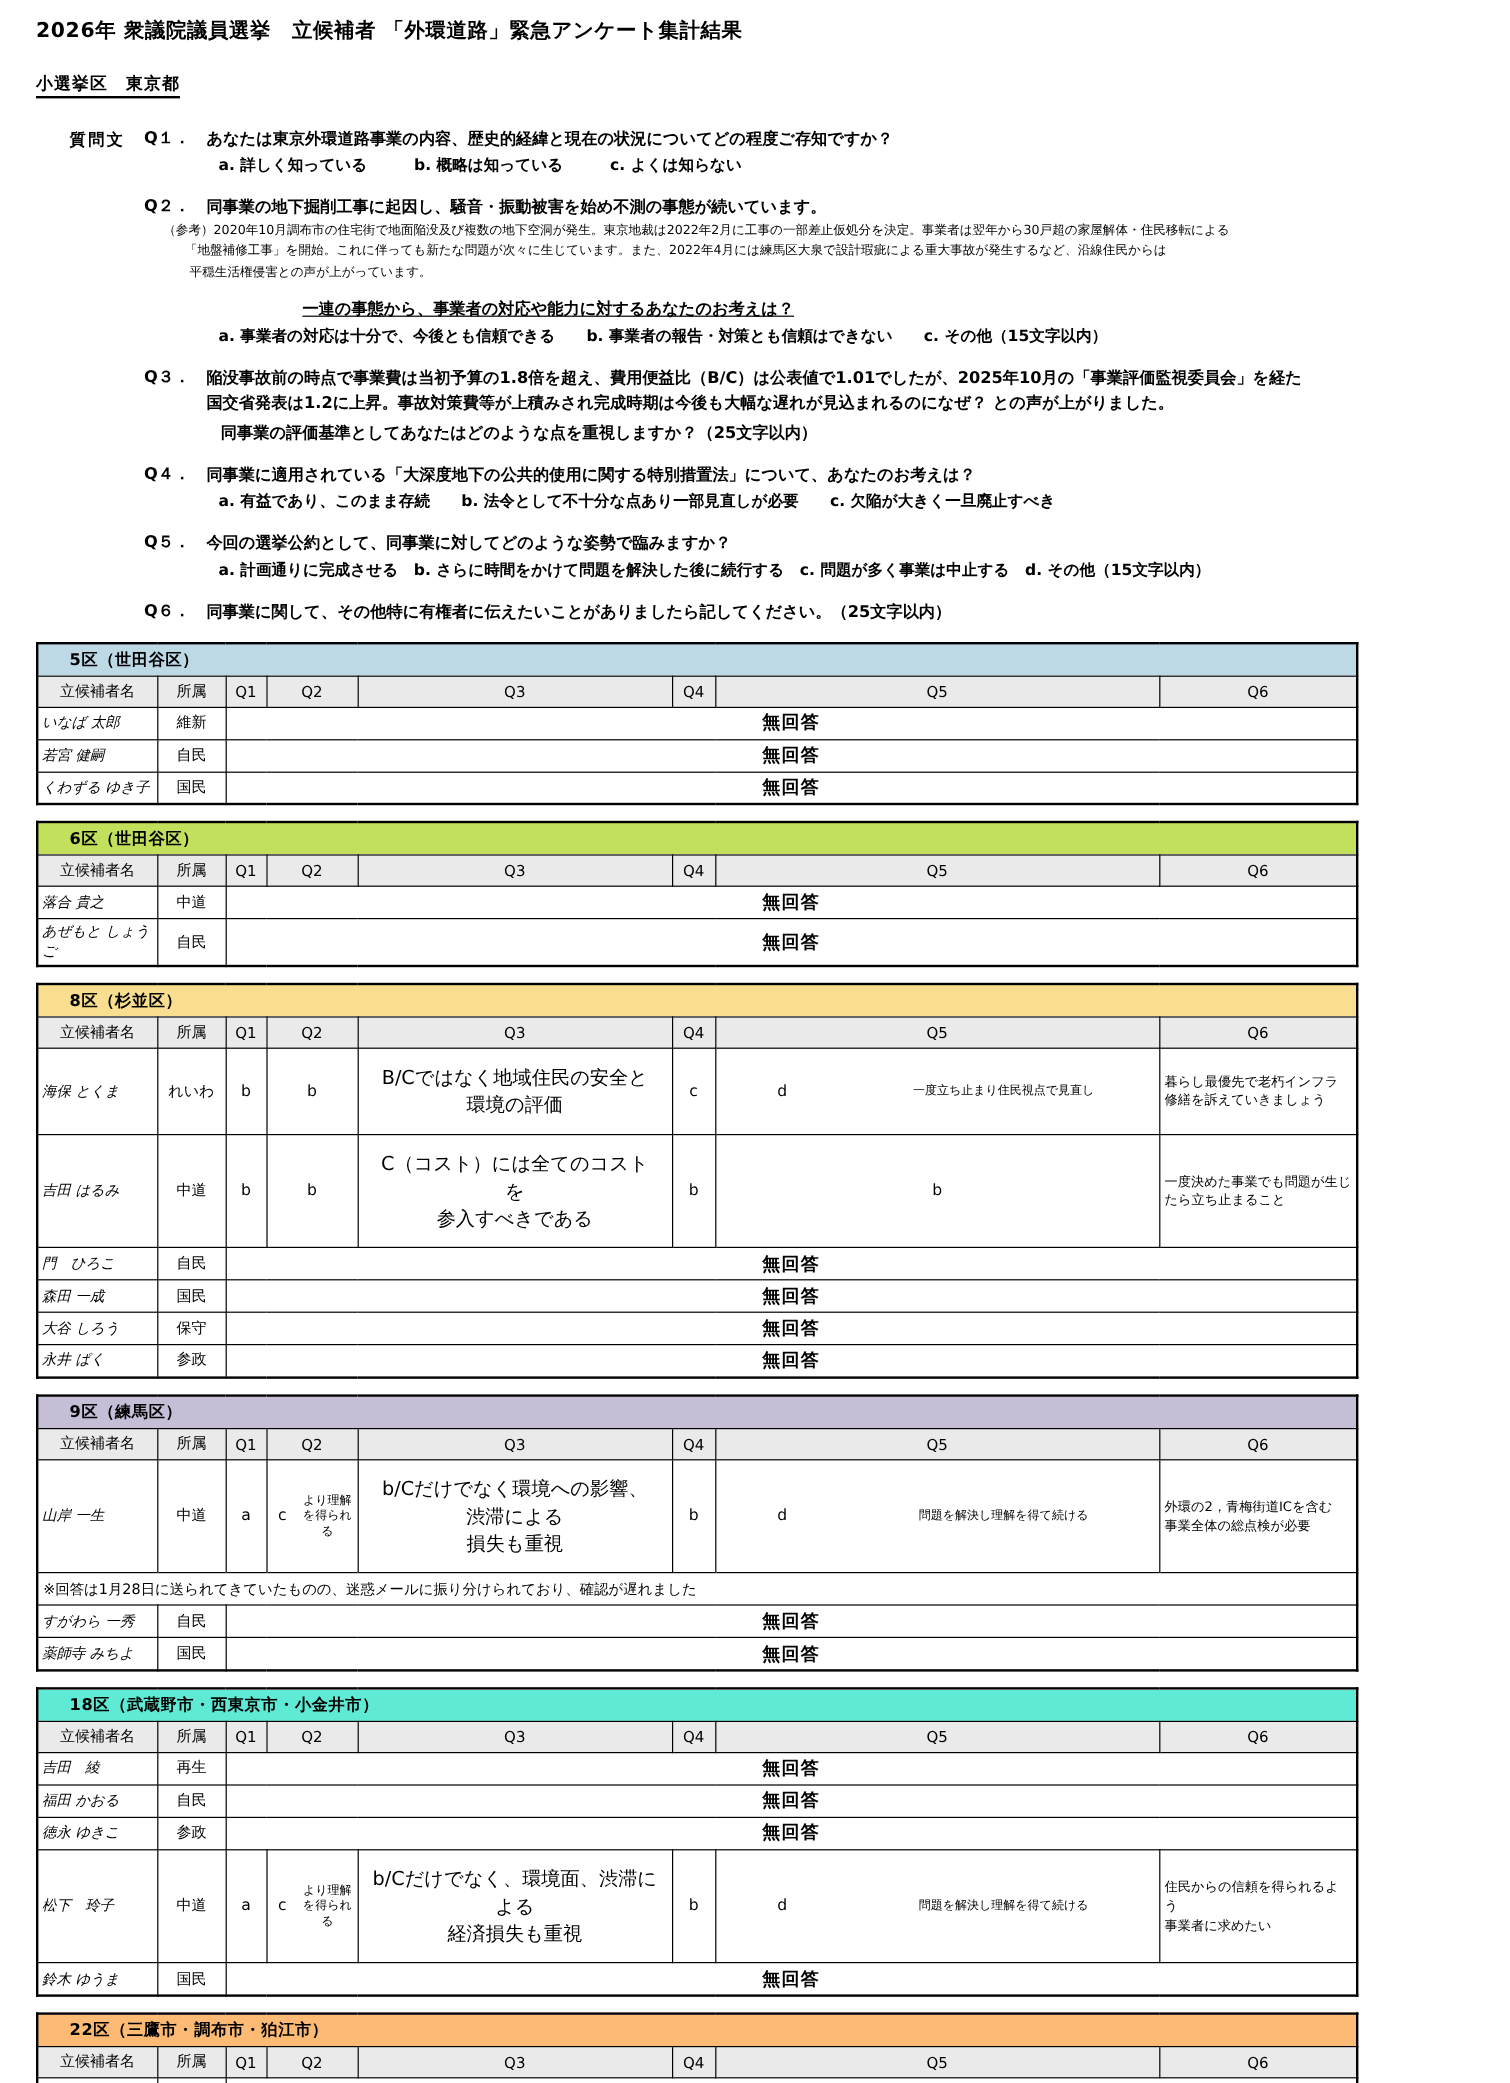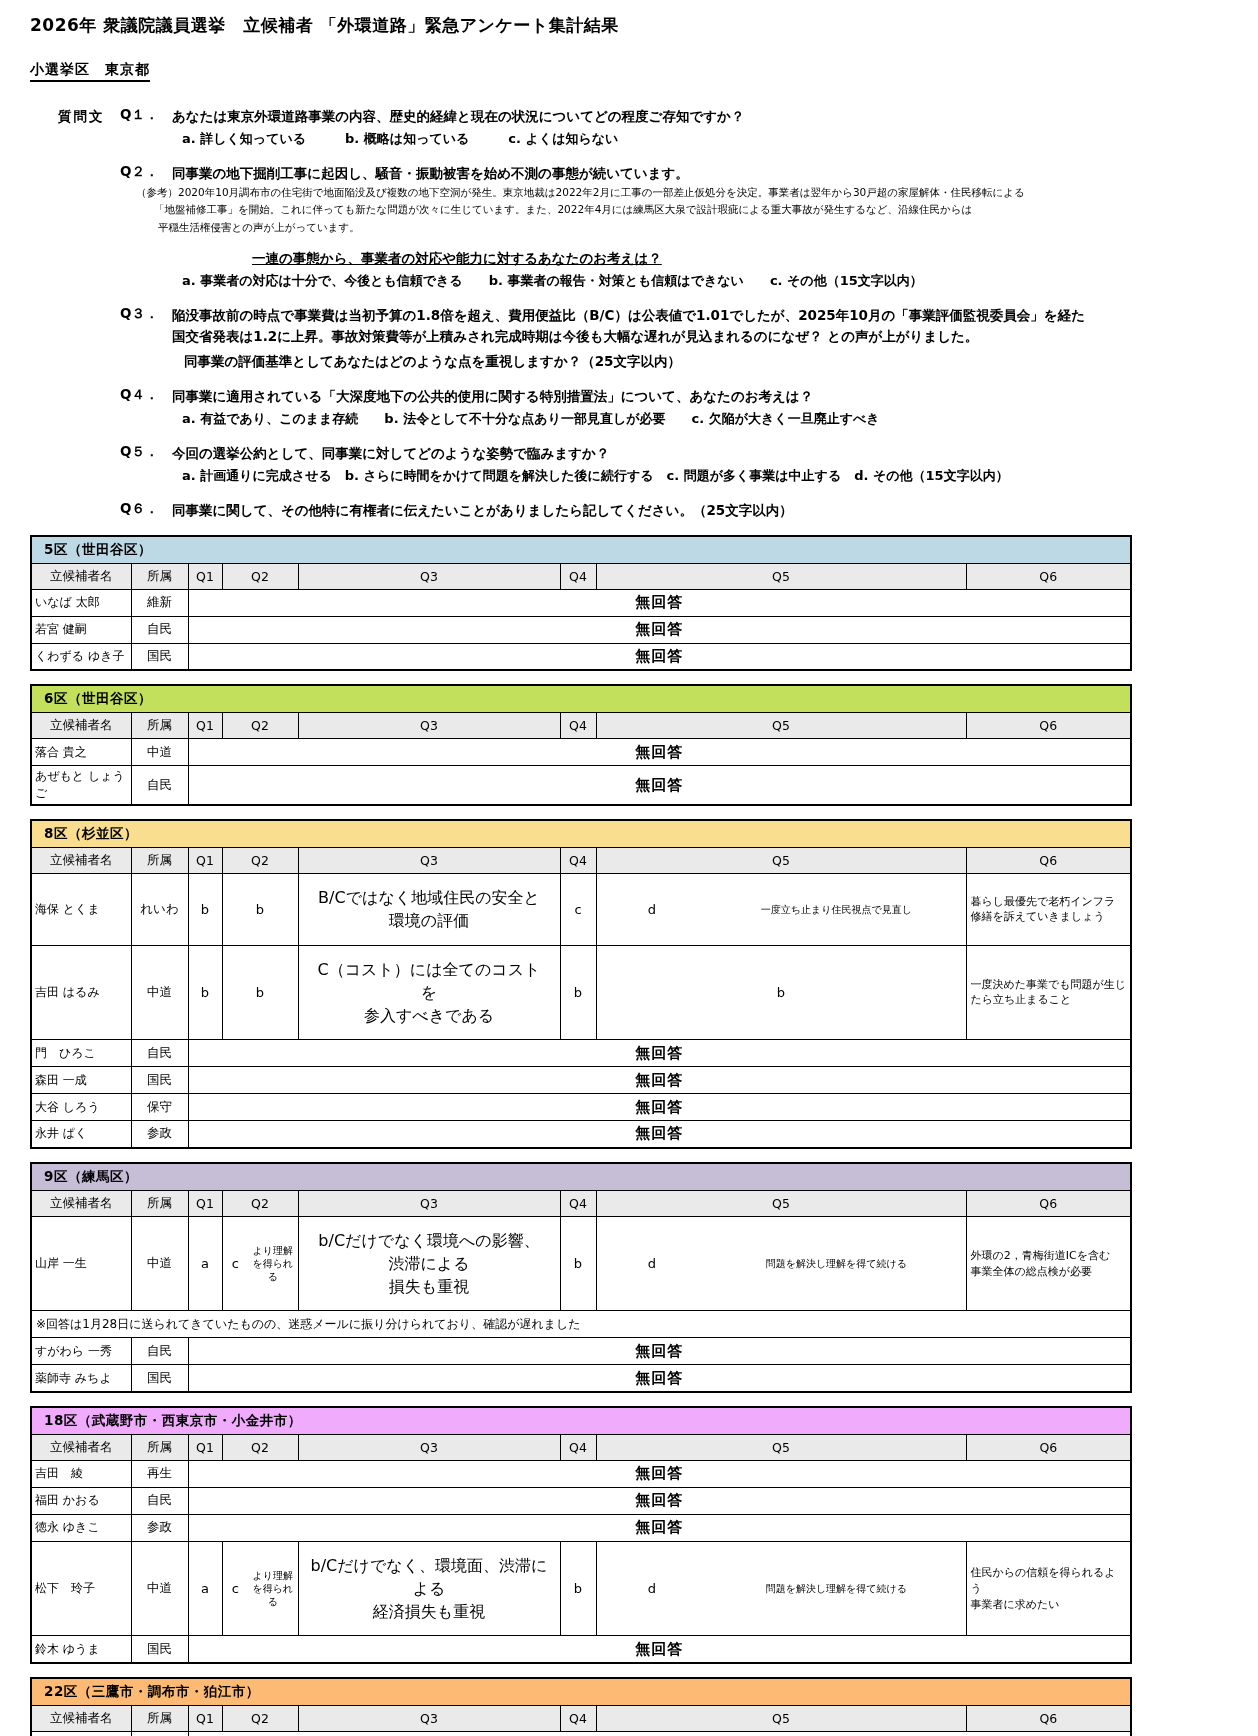--- a/index.html
+++ b/index.html
@@ -38,32 +38,32 @@
   
   .district-table {
     border-collapse:collapse; table-layout:fixed;
     width:1100px; margin:0 0 13px 30px;
     border:2px solid #000;
   }
   .district-table td {
     border:1px solid #000; overflow:hidden;
   }
   td.district-name {
-    font-size:13.5px; font-weight:bold; padding:4px 4px 4px 12px;
+    font-size:13.5px; font-weight:bold; padding:4px 4px 4px 26px;
     letter-spacing:0.5px;
     margin-left:28px;
   }
   td.col-header {
     background:#eaeaea; text-align:center; font-size:12.5px;
     padding:4px 1px; font-weight:500;
   }
   tr.row-simple { height:27px; }
   tr.row-answered { height:50px; }
   tr.row-tall { height:58px; }
-  td.cell-name { font-size:12px; padding:2px 3px; text-align:left; }
+  td.cell-name { font-size:12px; padding:2px 3px; text-align:left;font-style:italic; }
   td.cell-party { font-size:12.5px; text-align:center;margin-left:43px; }
   td.cell-noanswer { text-align:center; font-size:15px; font-weight:bold; letter-spacing:1px; }
   td.cell-choice { text-align:center; font-size:13px; }
   td.cell-q3 { text-align:center; font-size:16px; white-space:pre-line; line-height:1.45; padding:12px; }
   td.cell-q6 { font-size:11px; white-space:pre-line; line-height:1.45; padding:2px 4px; text-align:left; }
   .choice-wrap { display:flex; align-items:center; width:100%; }
   .choice-part { text-align:center; font-size:13px; }
   .q2-choice { flex:0 0 34%; }
   .q5-choice { flex:0 0 30%; }
   .note-part { flex:1; text-align:center; font-size:10px; line-height:1.3; padding:1px; }
@@ -357,21 +357,21 @@
         <col style="width: 57px;">
         <col style="width: 34px;">
         <col style="width: 76px;">
         <col style="width: 262px;">
         <col style="width: 36px;">
         <col style="width: 370px;">
         <col style="width: 165px;">
       </colgroup>
       <tbody>
         <tr>
-          <td class="district-name" colspan="8" style="background: #f0abfc;">18区（武蔵野市・西東京市・小金井市）</td>
+          <td class="district-name" colspan="8" style="background: #5eead4;">18区（武蔵野市・西東京市・小金井市）</td>
         </tr>
         <tr>
           <td class="col-header">立候補者名</td>
           <td class="col-header">所属</td>
           <td class="col-header">Q1</td>
           <td class="col-header">Q2</td>
           <td class="col-header">Q3</td>
           <td class="col-header">Q4</td>
           <td class="col-header">Q5</td>
           <td class="col-header">Q6</td>

